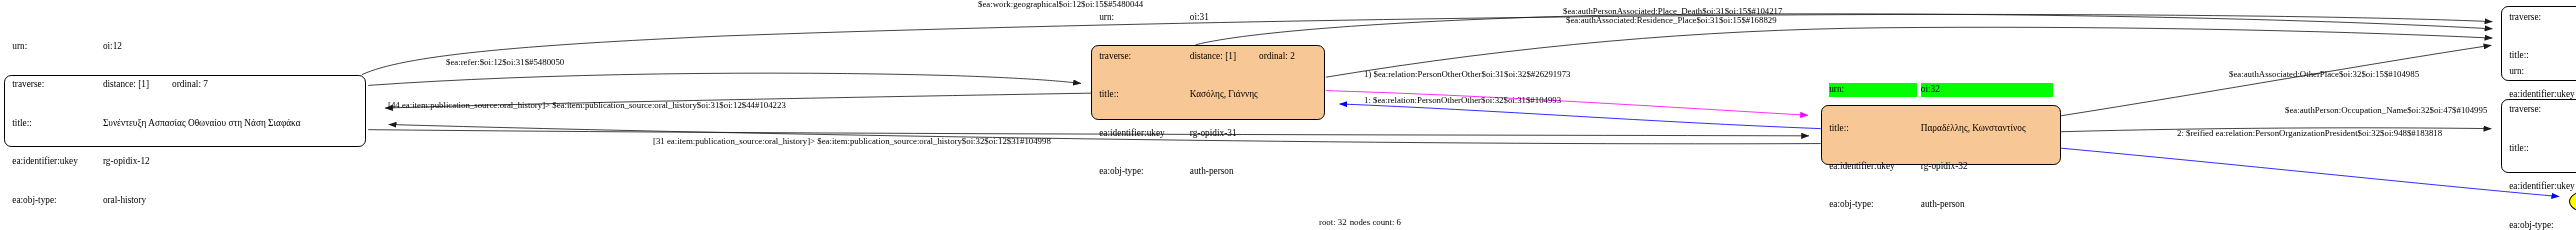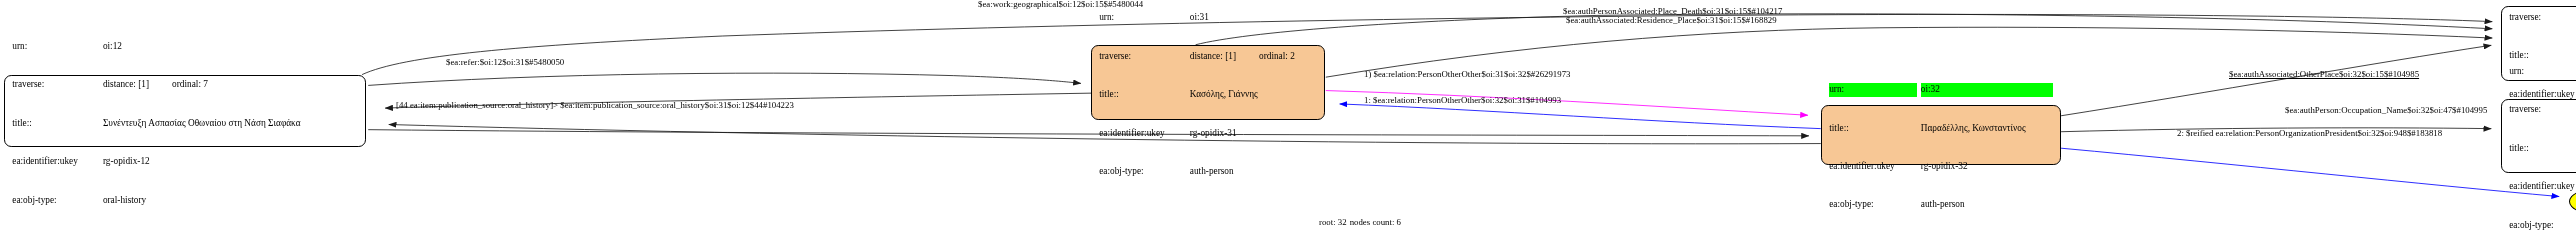--- a/index.html
+++ b/index.html
@@ -88,24 +88,25 @@
     <path class="epath e-black" d="M 3535,279 C 2700,283 1500,263 752,242" marker-end="url(#arr-black)"></path>
     <path class="epath e-black" d="M 4002,225 C 4300,178 4600,124 4838,88" marker-end="url(#arr-black)"></path>
     <path class="epath e-black" d="M 4002,256 C 4300,248 4600,247 4838,250" marker-end="url(#arr-black)"></path>
     <path class="epath e-blue" d="M 4002,288 C 4350,320 4700,358 4970,382" marker-end="url(#arr-blue)"></path>
   </svg>
 
   <div class="elabel" style="left:978px;top:0px;">$ea:work:geographical$oi:12$oi:15$#5480044</div>
   <div class="elabel" style="left:1563px;top:6.7px;">$ea:authPersonAssociated:Place_Death$oi:31$oi:15$#104217</div>
   <div class="elabel" style="left:1566px;top:16px;">$ea:authAssociated:Residence_Place$oi:31$oi:15$#168829</div>
   <div class="elabel" style="left:438px;top:58px;margin-left:8px;">$ea:refer:$oi:12$oi:31$#5480050</div>
-  <div class="elabel" style="left:396px;top:101px;">[44 ea:item:publication_source:oral_history]&gt; $ea:item:publication_source:oral_history$oi:31$oi:12$44#104223</div>
+  <div class="elabel" style="left:388px;top:101px;">[44 ea:item:publication_source:oral_history]&gt; $ea:item:publication_source:oral_history$oi:31$oi:12$44#104223</div>
   <div class="elabel" style="left:1364px;top:70px;">1) $ea:relation:PersonOtherOther$oi:31$oi:32$#26291973</div>
   <div class="elabel" style="left:1364px;top:96px;">1: $ea:relation:PersonOtherOther$oi:32$oi:31$#104993</div>
-  <div class="elabel" style="left:2229px;top:70px;text-decoration:underline;">$ea:authAssociated:OtherPlace$oi:32$oi:15$#104985</div>
+  <div class="elabel" style="left:653px;top:137px;">[31 ea:item:publication_source:oral_history]&gt; $ea:item:publication_source:oral_history$oi:32$oi:12$31#104998</div>
+  <div class="elabel" style="left:2229px;top:70px;">$ea:authAssociated:OtherPlace$oi:32$oi:15$#104985</div>
   <div class="elabel" style="left:2239px;top:106px;margin-left:46px;">$ea:authPerson:Occupation_Name$oi:32$oi:47$#104995</div>
   <div class="elabel" style="left:2177px;top:129px;">2: $reified ea:relation:PersonOrganizationPresident$oi:32$oi:948$#183818</div>
 
   <div class="node node-oi12" style="left:4.1px;top:75px;width:362px;height:72px;">
     <div class="row">
       <span class="lbl">urn:</span>
       <span class="val">oi:12</span>
     </div>
     <div class="row">
       <span class="lbl">traverse:</span>

